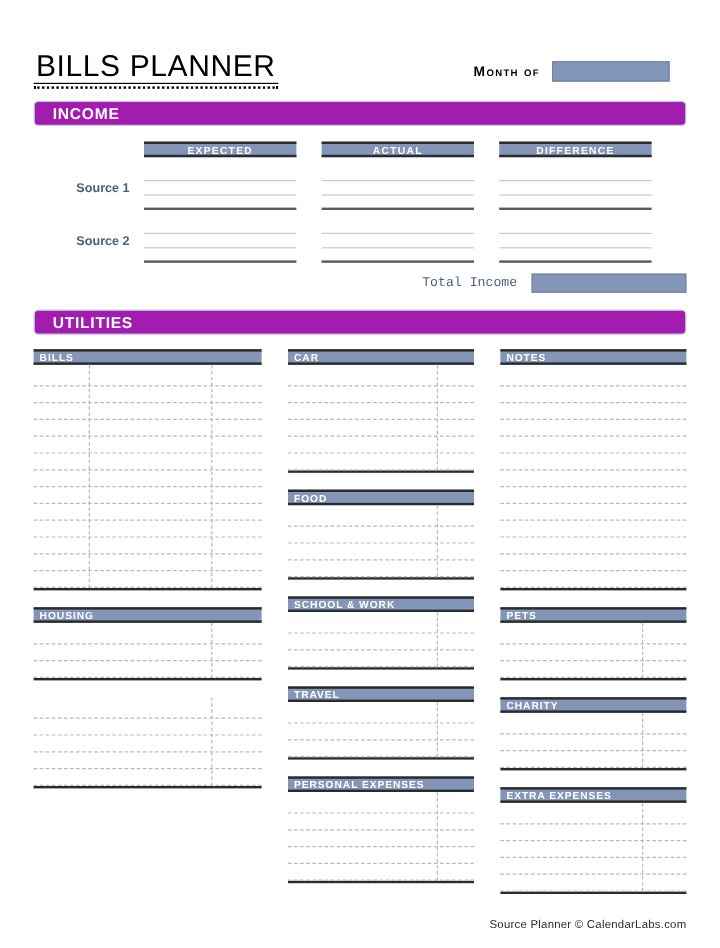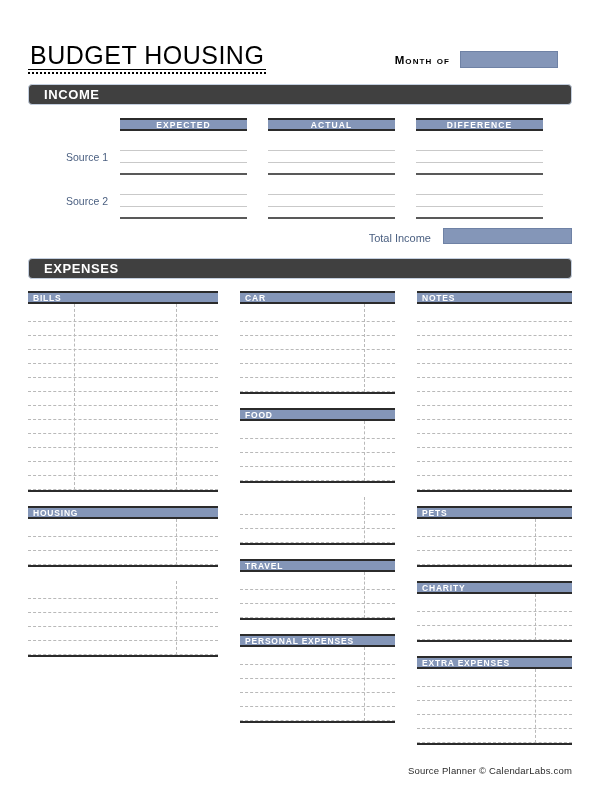--- a/index.html
+++ b/index.html
@@ -71,21 +71,21 @@
     width: 96px;
     height: 15px;
     background: #8496b8;
     border: 1px solid #6f82a5;
   }
 
   
   .banner {
     margin-top: 14px;
     height: 21px;
-    background: #404040;
+    background: #a21caf;
     border: 1px solid #c3cede;
     border-radius: 4px;
     display: flex;
     align-items: center;
     padding-left: 15px;
     box-sizing: border-box;
   }
   .banner-text {
     color: #ffffff;
     font-size: 13px;
@@ -127,41 +127,42 @@
     align-items: center;
     margin-top: 8px;
   }
   .src-label {
     width: 92px;
     text-align: right;
     padding-right: 12px;
     box-sizing: border-box;
     font-size: 10.5px;
     color: #4a5f80;
-    font-weight: 400;
+    font-weight: 700;
   }
   .src-fields { display: flex; }
   .src-cell {
     width: 127px;
   }
   .src-cell + .src-cell { margin-left: 21px; }
   .thin-line {
     height: 11px;
     border-bottom: 1px solid #c9c9c9;
   }
   .thick-line {
     height: 10px;
     border-bottom: 2px solid #595959;
   }
 
   .total-row {
     display: flex;
-    align-items: flex-end;
+    align-items: center;
     justify-content: flex-end;
     margin-top: 9px;
+    font-family: Liberation Mono, monospace;
   }
   .total-label {
     font-size: 11px;
     color: #4a5f80;
     margin-right: 12px;
   }
   .total-box {
     width: 127px;
     height: 14px;
     background: #8496b8;
@@ -230,21 +231,21 @@
     color: #2b2b2b;
     letter-spacing: 0.2px;
   }
 </style>
 </head>
 <body>
 
 <div class="page">
 
   <div class="title-row">
-    <div class="doc-title">BUDGET HOUSING</div>
+    <div class="doc-title">BILLS PLANNER</div>
     <div class="month-wrap">
       <span class="month-label">Month of</span>
       <span class="month-box"></span>
     </div>
   </div>
 
   <div class="banner">
     <span class="banner-text">INCOME</span>
   </div>
 
@@ -303,21 +304,21 @@
       </div>
     </div>
 
     <div class="total-row">
       <span class="total-label">Total Income</span>
       <span class="total-box"></span>
     </div>
   </div>
 
   <div class="banner">
-    <span class="banner-text">EXPENSES</span>
+    <span class="banner-text">UTILITIES</span>
   </div>
 
   <div class="expenses-grid" id="expenses-grid">
       <div class="col col-left">
         <div class="block">
           <div class="block-head">
             <span class="block-head-text">BILLS</span>
           </div>
           <div class="block-body">
             <div class="vrule" style="left: 24%;"></div>
@@ -380,20 +381,23 @@
           </div>
           <div class="block-body">
             <div class="vrule" style="left: 80%;"></div>
             <div class="line"></div>
             <div class="line"></div>
             <div class="line"></div>
             <div class="line"></div>
           </div>
         </div>
         <div class="block">
+          <div class="block-head">
+            <span class="block-head-text">SCHOOL &amp; WORK</span>
+          </div>
           <div class="block-body">
             <div class="vrule" style="left: 80%;"></div>
             <div class="line"></div>
             <div class="line"></div>
             <div class="line"></div>
           </div>
         </div>
         <div class="block">
           <div class="block-head">
             <span class="block-head-text">TRAVEL</span>

